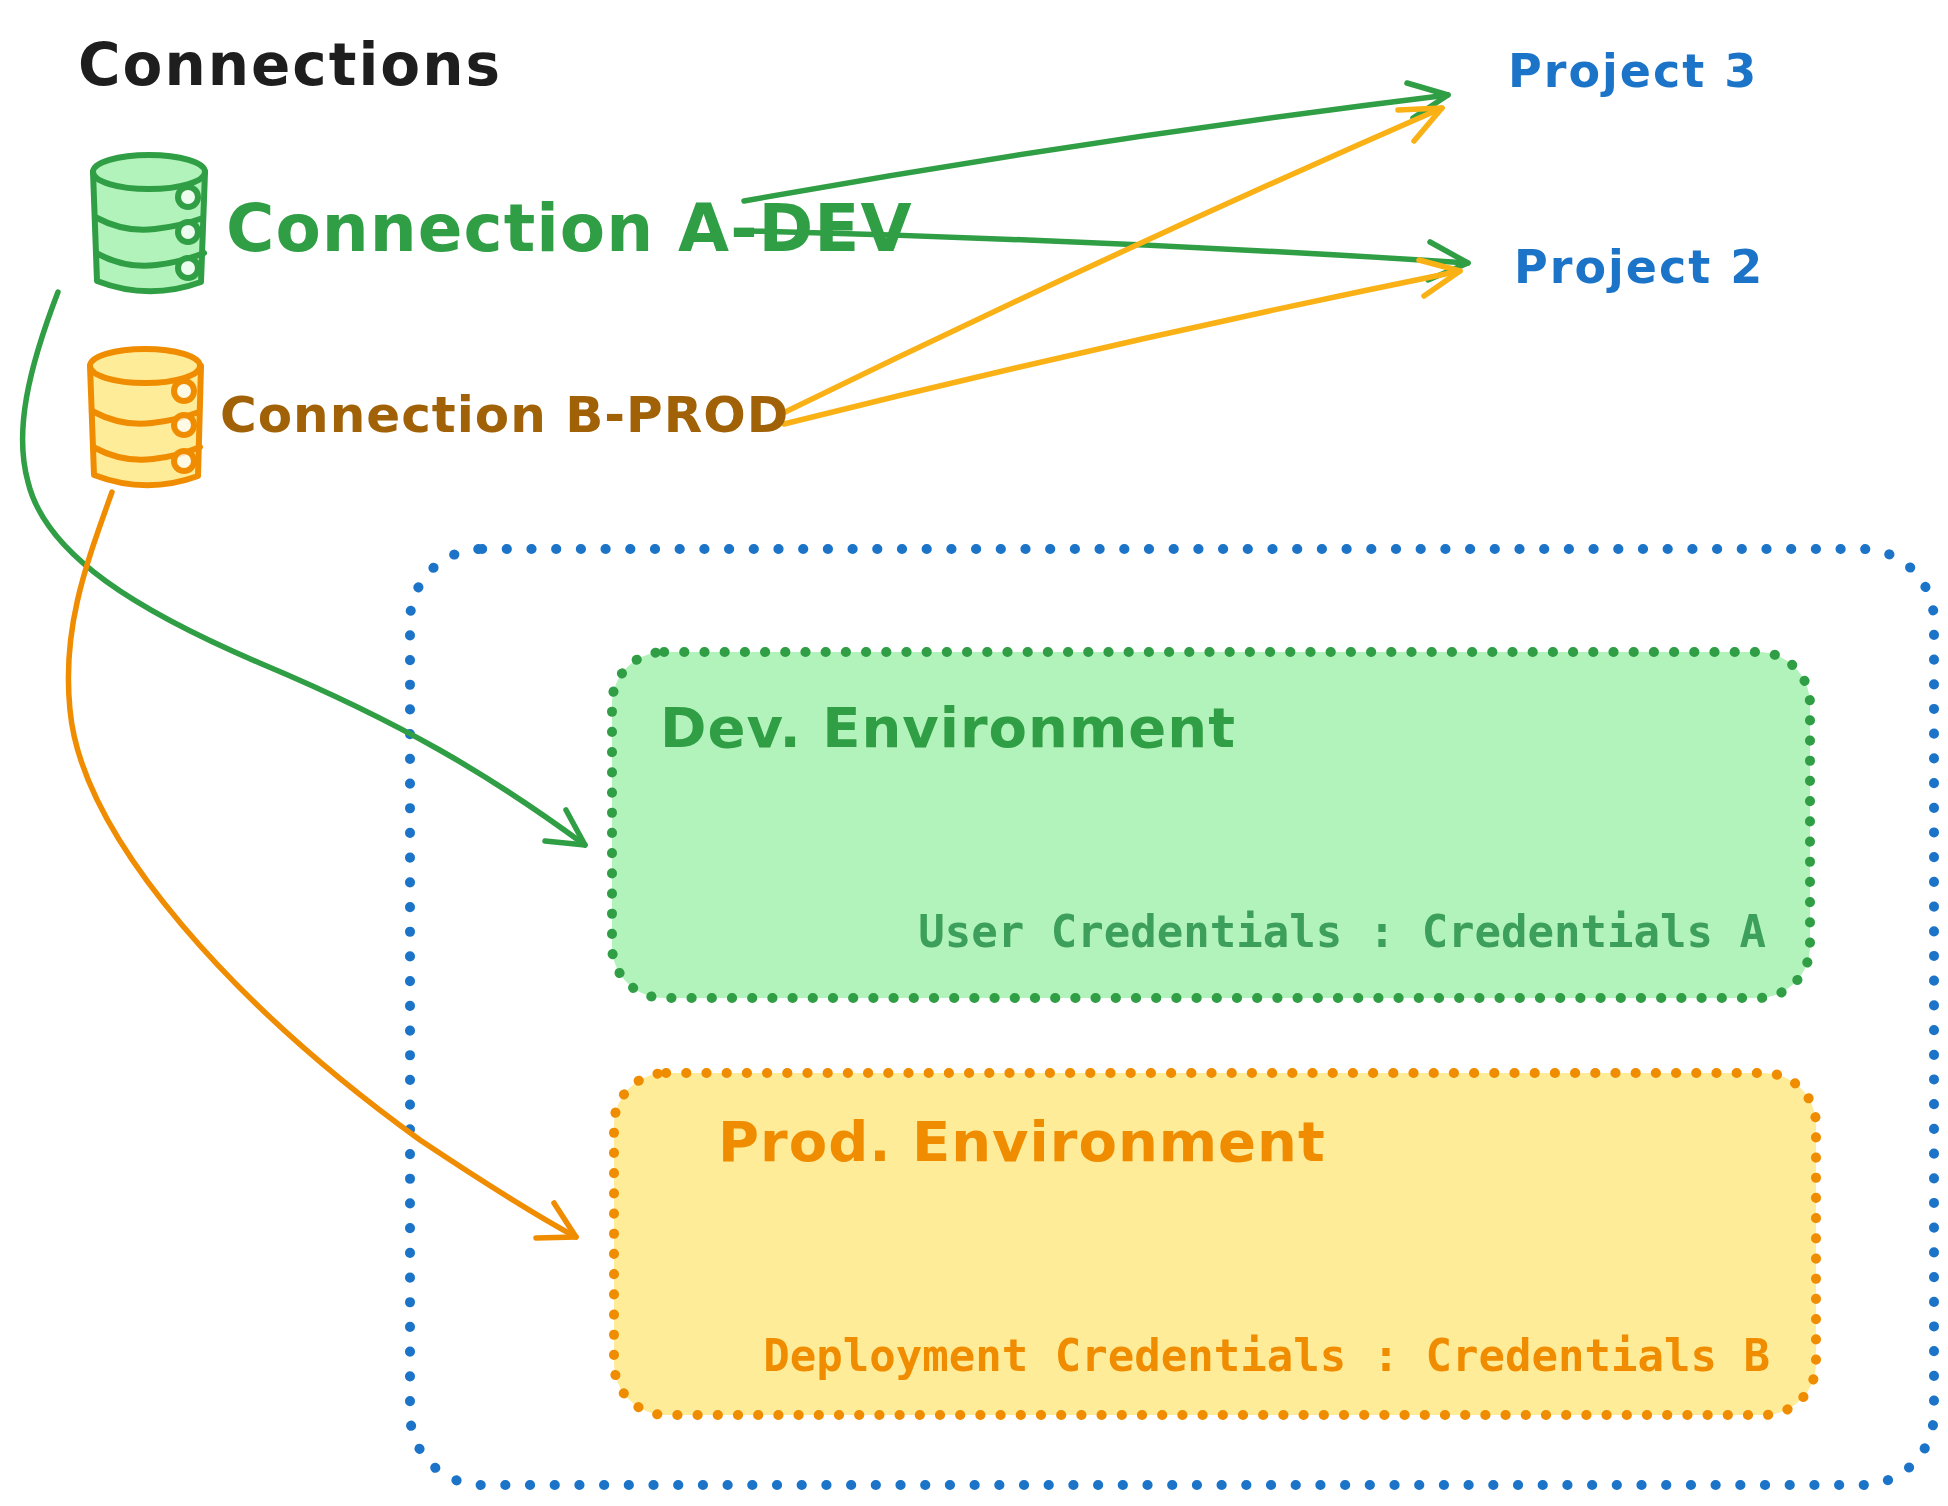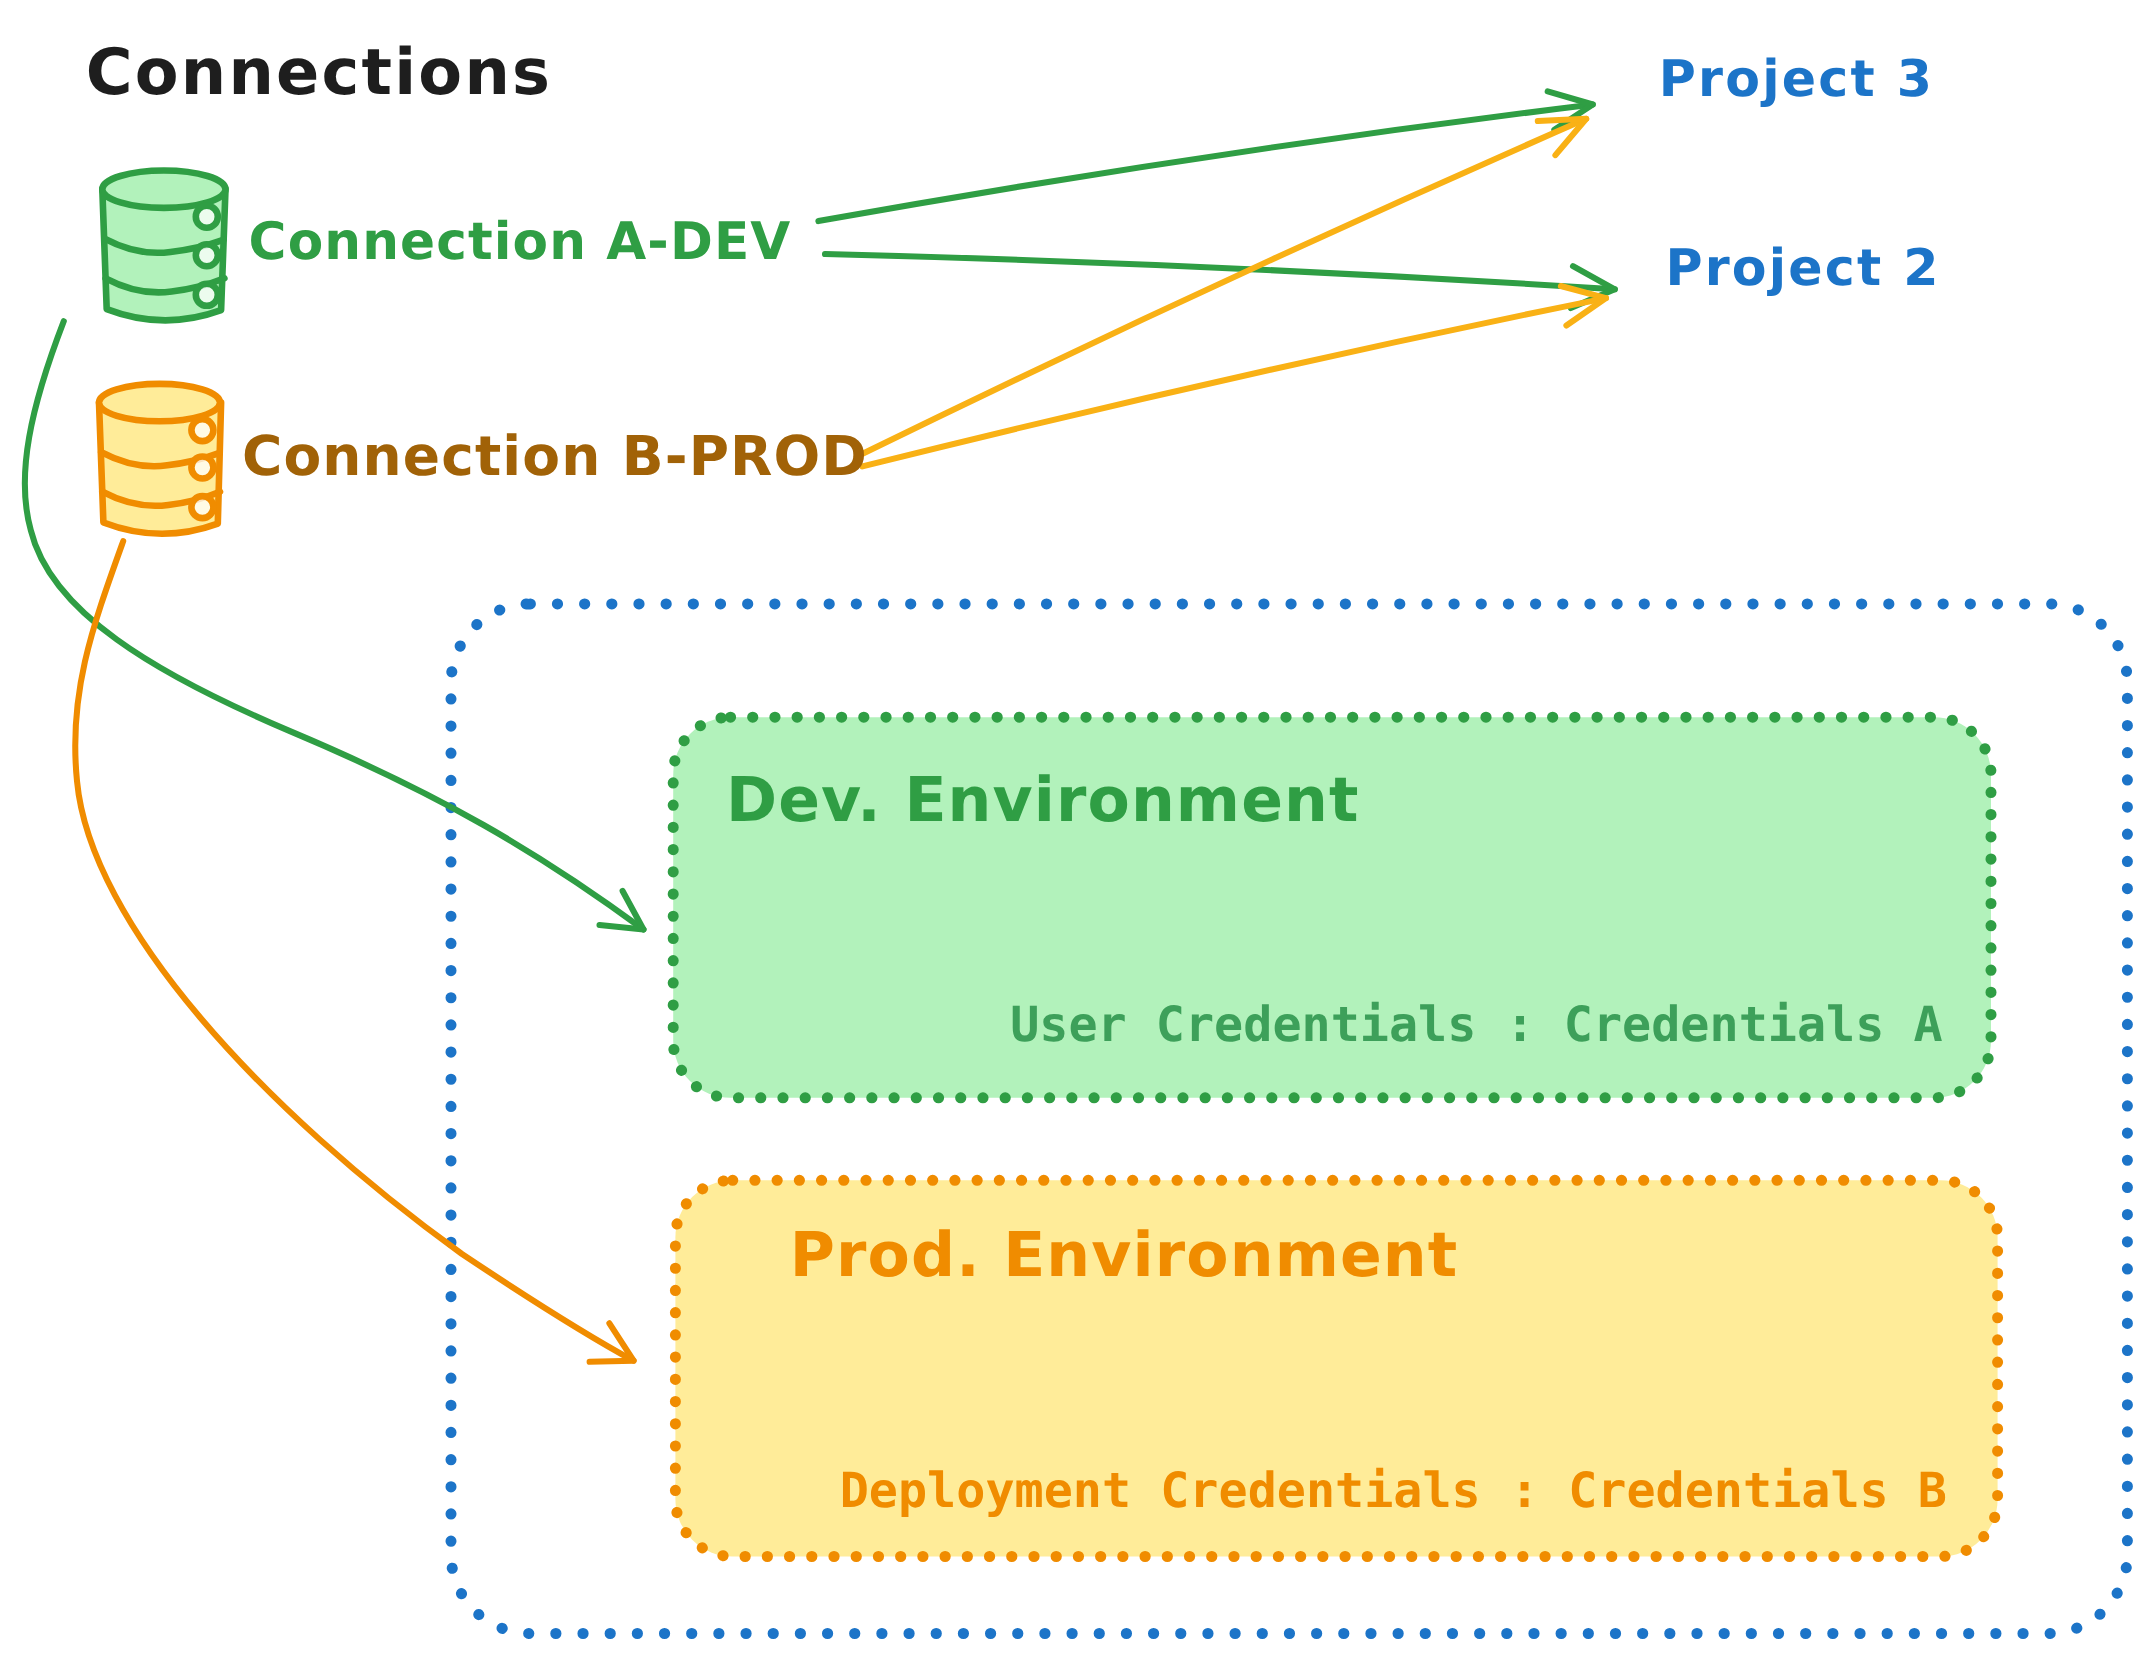--- a/index.html
+++ b/index.html
@@ -17,25 +17,25 @@
     width: 1948px; height: 1506px;
   }
   .lbl {
     position: absolute;
     white-space: nowrap;
     line-height: 1;
     font-weight: 700;
     letter-spacing: 1px;
   }
   .t-title   { left: 78px;  top: 36px;   font-size: 58px; color: #1e1e1e; letter-spacing: 2px; }
-  .t-conn-a  { left: 226px; top: 196px;  font-size: 47px; color: #2f9e44; }
+  .t-conn-a  { left: 226px; top: 196px;  font-size: 66px; color: #2f9e44; }
   .t-conn-b  { left: 220px; top: 390px;  font-size: 50px; color: #a16207; }
   .t-proj    { color: #1c74c8; font-size: 46px; letter-spacing: 2px; }
   .t-p3 { left: 1508px; top: 48px;  }
-  .t-p2 { left: 1514px; top: 220px; }
+  .t-p2 { left: 1514px; top: 244px; }
   .t-p1 { left: 1518px; top: 434px; }
   .t-env-title { font-size: 56px; }
   .t-dev-title  { left: 660px; top: 700px;  color: #2f9e44; }
   .t-prod-title { left: 672px; top: 1114px; color: #f08c00; margin-left: 46px; }
   .t-creds {
     font-family: "DejaVu Sans Mono", monospace;
     font-size: 44px;
     font-weight: 700;
     letter-spacing: 0;
     text-align: right;

